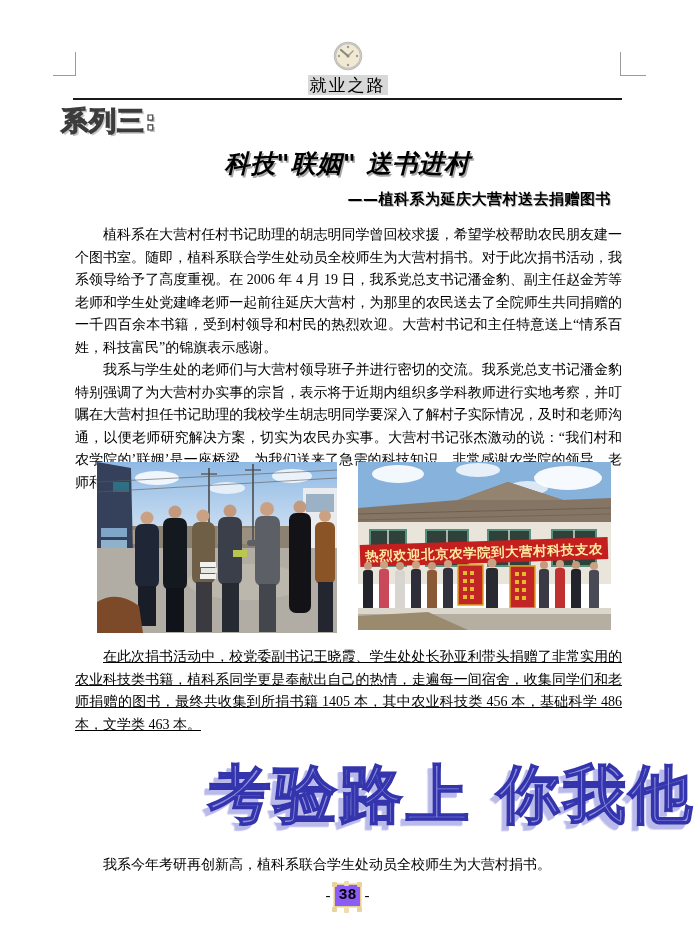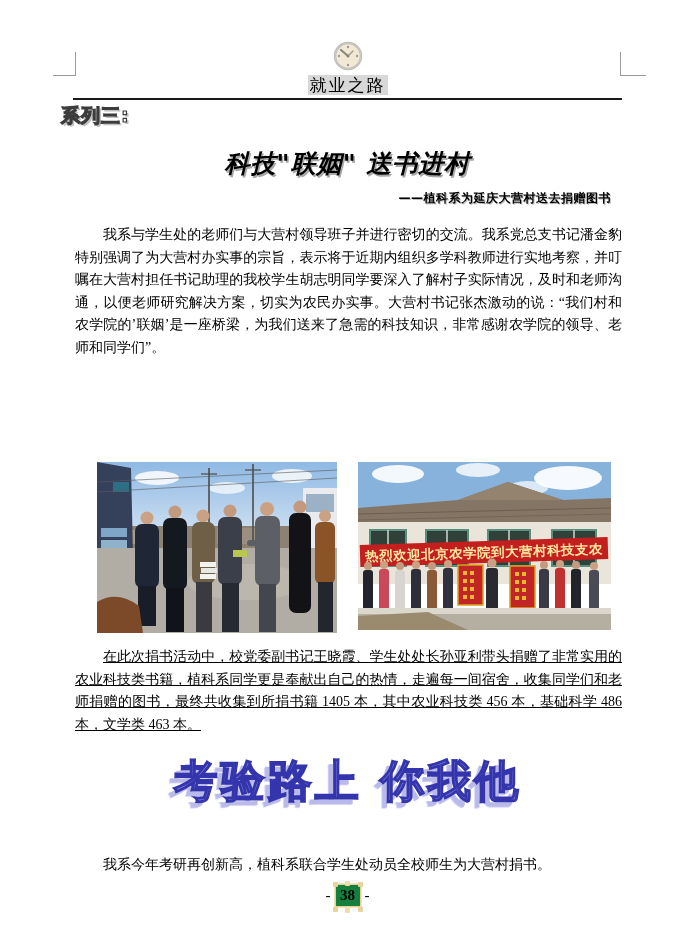--- a/index.html
+++ b/index.html
@@ -20,68 +20,68 @@
   .masthead{
     display:inline-block;margin-top:3px;font-size:17px;letter-spacing:2px;
     background:#d8d8d8;padding:0 2px;line-height:20px;
     font-family:"DejaVu Sans",sans-serif;
   }
   .header-rule{position:absolute;top:98px;left:73px;width:549px;border-top:2px solid #1a1a1a;}
 
   
   .series{
     position:absolute;left:61px;top:103px;
-    font-family:"DejaVu Sans",sans-serif;font-weight:bold;font-size:19px;letter-spacing:1px;
+    font-family:"DejaVu Sans",sans-serif;font-weight:bold;font-size:27px;letter-spacing:1px;
     color:#ffffff;-webkit-text-stroke:1.2px #3c3c3c;
     text-shadow:2px 2px 0 #c2c2c2;
   }
 
   
   .title{
     position:absolute;top:147px;left:0;width:100%;text-align:center;
     font-family:"DejaVu Sans",sans-serif;font-weight:bold;font-style:italic;
     font-size:25px;letter-spacing:1px;text-shadow:1.5px 1.5px 0 #a8a8a8;
   }
   .subtitle{
     position:absolute;top:190px;right:84px;
-    font-family:"DejaVu Sans",sans-serif;font-weight:bold;font-size:12px;
+    font-family:"DejaVu Sans",sans-serif;font-weight:bold;font-size:15px;
     text-shadow:1px 1px 0 #bdbdbd;letter-spacing:0.5px;text-align:right;
   }
 
   
   .bodytext{
     position:absolute;left:75px;width:547px;
     font-size:14px;line-height:22.5px;text-align:justify;
   }
   .bodytext p{margin:0;text-indent:2em;}
   .block-1{top:224px;}
   .block-3{top:646px;text-decoration:underline;}
   .closing{top:854px;}
 
   
   .photos{position:absolute;top:462px;left:97px;width:515px;display:flex;gap:21px;}
   .photo{display:block;}
   .photo svg{display:block;}
 
   
   .wordart{
-    position:absolute;top:752px;left:0;width:100%;text-align:center;
-    font-family:"DejaVu Sans",sans-serif;font-weight:bold;font-size:44px;letter-spacing:3px;
+    position:absolute;top:752px;left:0;width:100%;text-align:right;
+    font-family:"DejaVu Sans",sans-serif;font-weight:bold;font-size:63px;letter-spacing:3px;
     color:#8c8cdf;-webkit-text-stroke:1.5px #3434ad;
     text-shadow:-5px 5px 0 #b9b9ea, -6px 6px 1px #c9c9f2;
   }
 
   
   .footer{position:absolute;top:884px;left:0;width:100%;text-align:center;font-size:15px;}
   .pg-dash{display:inline-block;vertical-align:middle;font-weight:normal;margin:0 4px;}
   .stamp{
     display:inline-block;vertical-align:middle;position:relative;
-    min-width:18px;padding:2px 3px;text-align:center;
+    min-width:18px;padding:2px 3px;text-align:left;
     font-weight:bold;font-size:15px;
-    background:#15803d;border:1px solid #e6cf95;box-shadow:0 0 0 1px #f4e7bd;
+    background:#8b5cf6;border:1px solid #e6cf95;box-shadow:0 0 0 1px #f4e7bd;font-family:Liberation Mono, monospace;
   }
   .stamp::before{
     content:"";position:absolute;width:5px;height:5px;background:#e9d29b;border-radius:1px;
     top:-3px;left:-3px;
     box-shadow:25px 0 0 #e9d29b, 0 25px 0 #e9d29b, 25px 25px 0 #e9d29b, 12px -1px 0 #f0ddad, 12px 26px 0 #f0ddad;
   }
 </style>
 </head>
 <body>
 
@@ -107,20 +107,21 @@
     <span class="masthead">就业之路</span>
   </div>
   <div class="header-rule"></div>
 
   <div class="series">系列三:</div>
 
   <div class="title">科技"联姻" 送书进村</div>
   <div class="subtitle">——植科系为延庆大营村送去捐赠图书</div>
 
   <div class="bodytext block-1">
+    <p>植科系在大营村任村书记助理的胡志明同学曾回校求援，希望学校帮助农民朋友建一个图书室。随即，植科系联合学生处动员全校师生为大营村捐书。对于此次捐书活动，我系领导给予了高度重视。在 2006 年 4 月 19 日，我系党总支书记潘金豹、副主任赵金芳等老师和学生处党建峰老师一起前往延庆大营村，为那里的农民送去了全院师生共同捐赠的一千四百余本书籍，受到村领导和村民的热烈欢迎。大营村书记和主任特意送上“情系百姓，科技富民”的锦旗表示感谢。</p>
     <p>我系与学生处的老师们与大营村领导班子并进行密切的交流。我系党总支书记潘金豹特别强调了为大营村办实事的宗旨，表示将于近期内组织多学科教师进行实地考察，并叮嘱在大营村担任书记助理的我校学生胡志明同学要深入了解村子实际情况，及时和老师沟通，以便老师研究解决方案，切实为农民办实事。大营村书记张杰激动的说：“我们村和农学院的’联姻’是一座桥梁，为我们送来了急需的科技知识，非常感谢农学院的领导、老师和同学们”。</p>
   </div>
 
   <div class="photos">
 
     <span class="photo">
       <svg width="240" height="171" viewBox="0 0 240 171">
         <defs>
           <linearGradient id="skyL" x1="0" y1="0" x2="0" y2="1">
             <stop offset="0" stop-color="#8fb9e4"></stop>

